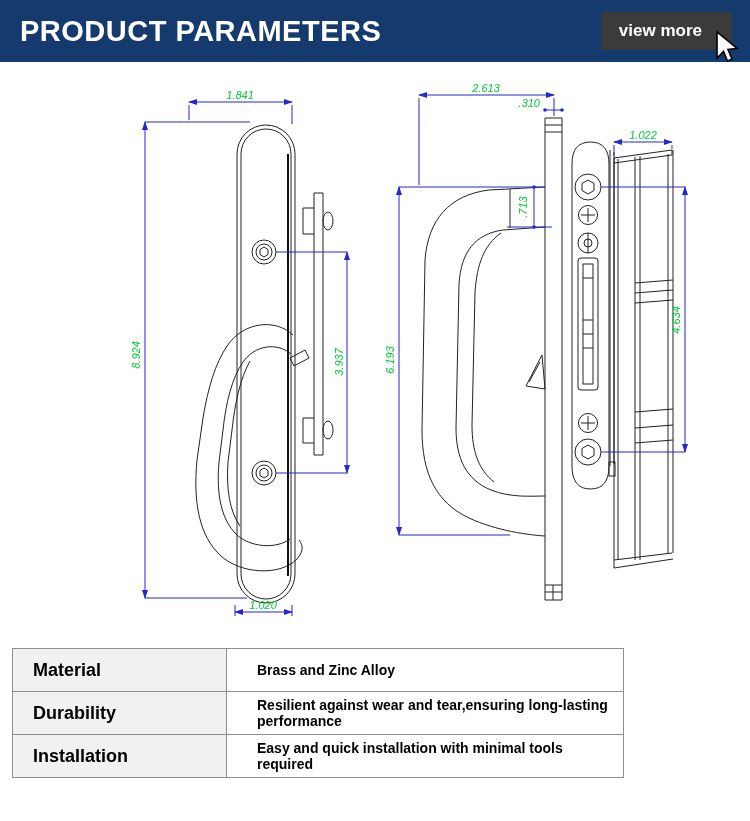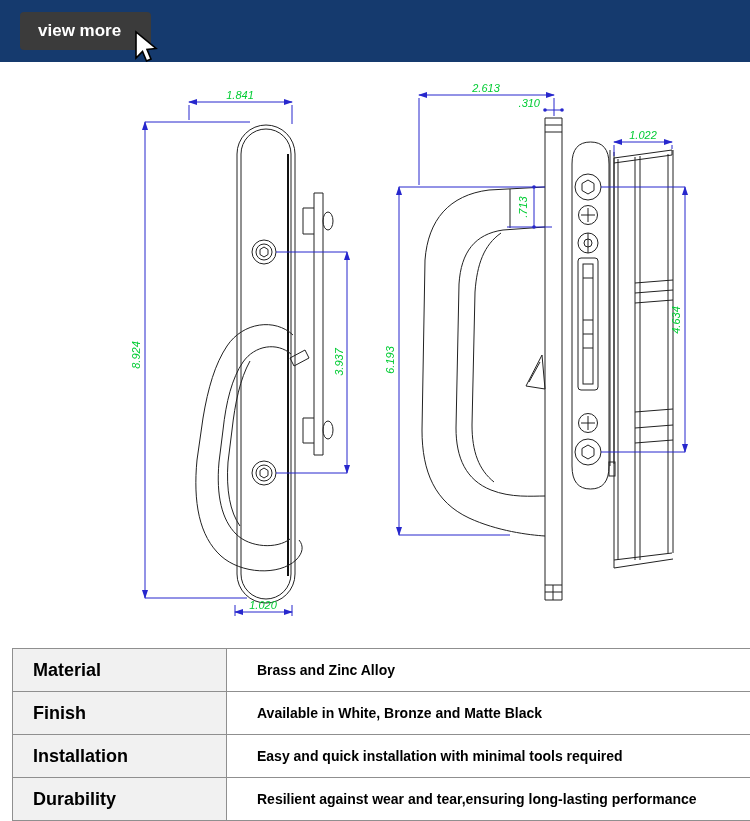--- a/index.html
+++ b/index.html
@@ -14,29 +14,30 @@
 
   
   .drawing-wrap{background:#fff;padding-left:37px;}
   .part{stroke:#222;stroke-width:1;fill:none;}
   .part-bold{stroke:#111;stroke-width:2;fill:none;}
   .dim{stroke:#2727cd;stroke-width:1;fill:none;}
   .dimdot{fill:#2727cd;stroke:none;}
   .dimtxt{fill:#00cc33;font-size:11px;font-style:italic;font-family:"Liberation Sans",sans-serif;}
 
   
-  .spec-table{position:absolute;left:12px;top:648px;width:739px;border-collapse:collapse;table-layout:fixed;}
+  .spec-table{position:absolute;left:12px;top:648px;width:612px;border-collapse:collapse;table-layout:fixed;}
   .spec-table td{border:1px solid #8f8f8f;height:40px;vertical-align:middle;}
   .spec-table td.lbl{width:192px;background:#f1f1f1;font-size:18px;font-weight:bold;color:#000;padding-left:20px;}
   .spec-table td.val{background:#fff;font-size:14px;font-weight:bold;color:#000;padding-left:30px;}
 </style>
 </head>
 <body>
 
 <div class="header">
+  <h1 class="page-title">PRODUCT PARAMETERS</h1>
   <button class="view-more">
     <span>view more</span>
     <svg class="cursor-icon" width="26" height="36" viewBox="0 0 26 36">
       <polygon points="3,2 3,28 9.5,21.5 13.5,31 18,29 14,19.5 23,18.5" fill="#ffffff" stroke="#000000" stroke-width="1.6"></polygon>
     </svg>
   </button>
 </div>
 
 <div class="drawing-wrap">
 <svg width="750" height="575" viewBox="0 0 750 575">
@@ -170,25 +171,21 @@
 </svg>
 </div>
 
 <table class="spec-table">
   <tbody>
     <tr>
       <td class="lbl">Material</td>
       <td class="val">Brass and Zinc Alloy</td>
     </tr>
     <tr>
-      <td class="lbl">Finish</td>
-      <td class="val">Available in White, Bronze and Matte Black</td>
+      <td class="lbl">Durability</td>
+      <td class="val">Resilient against wear and tear,ensuring long-lasting performance</td>
     </tr>
     <tr>
       <td class="lbl">Installation</td>
       <td class="val">Easy and quick installation with minimal tools required</td>
     </tr>
-    <tr>
-      <td class="lbl">Durability</td>
-      <td class="val">Resilient against wear and tear,ensuring long-lasting performance</td>
-    </tr>
   </tbody>
 </table>
 
 </body></html>

